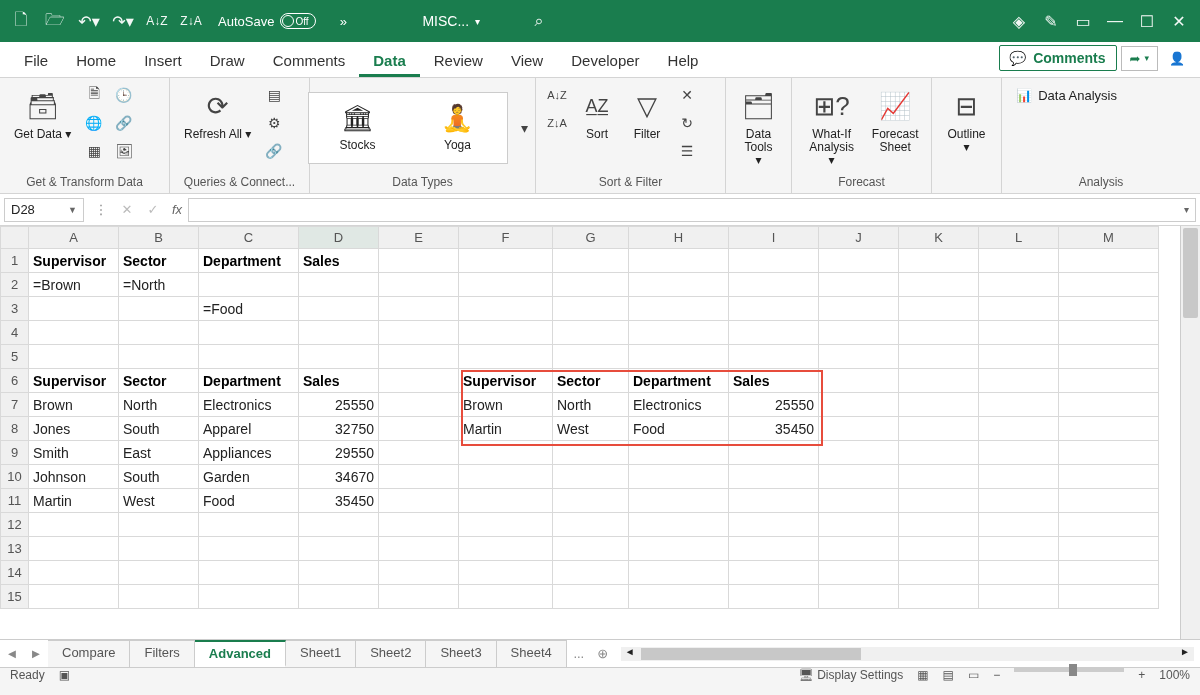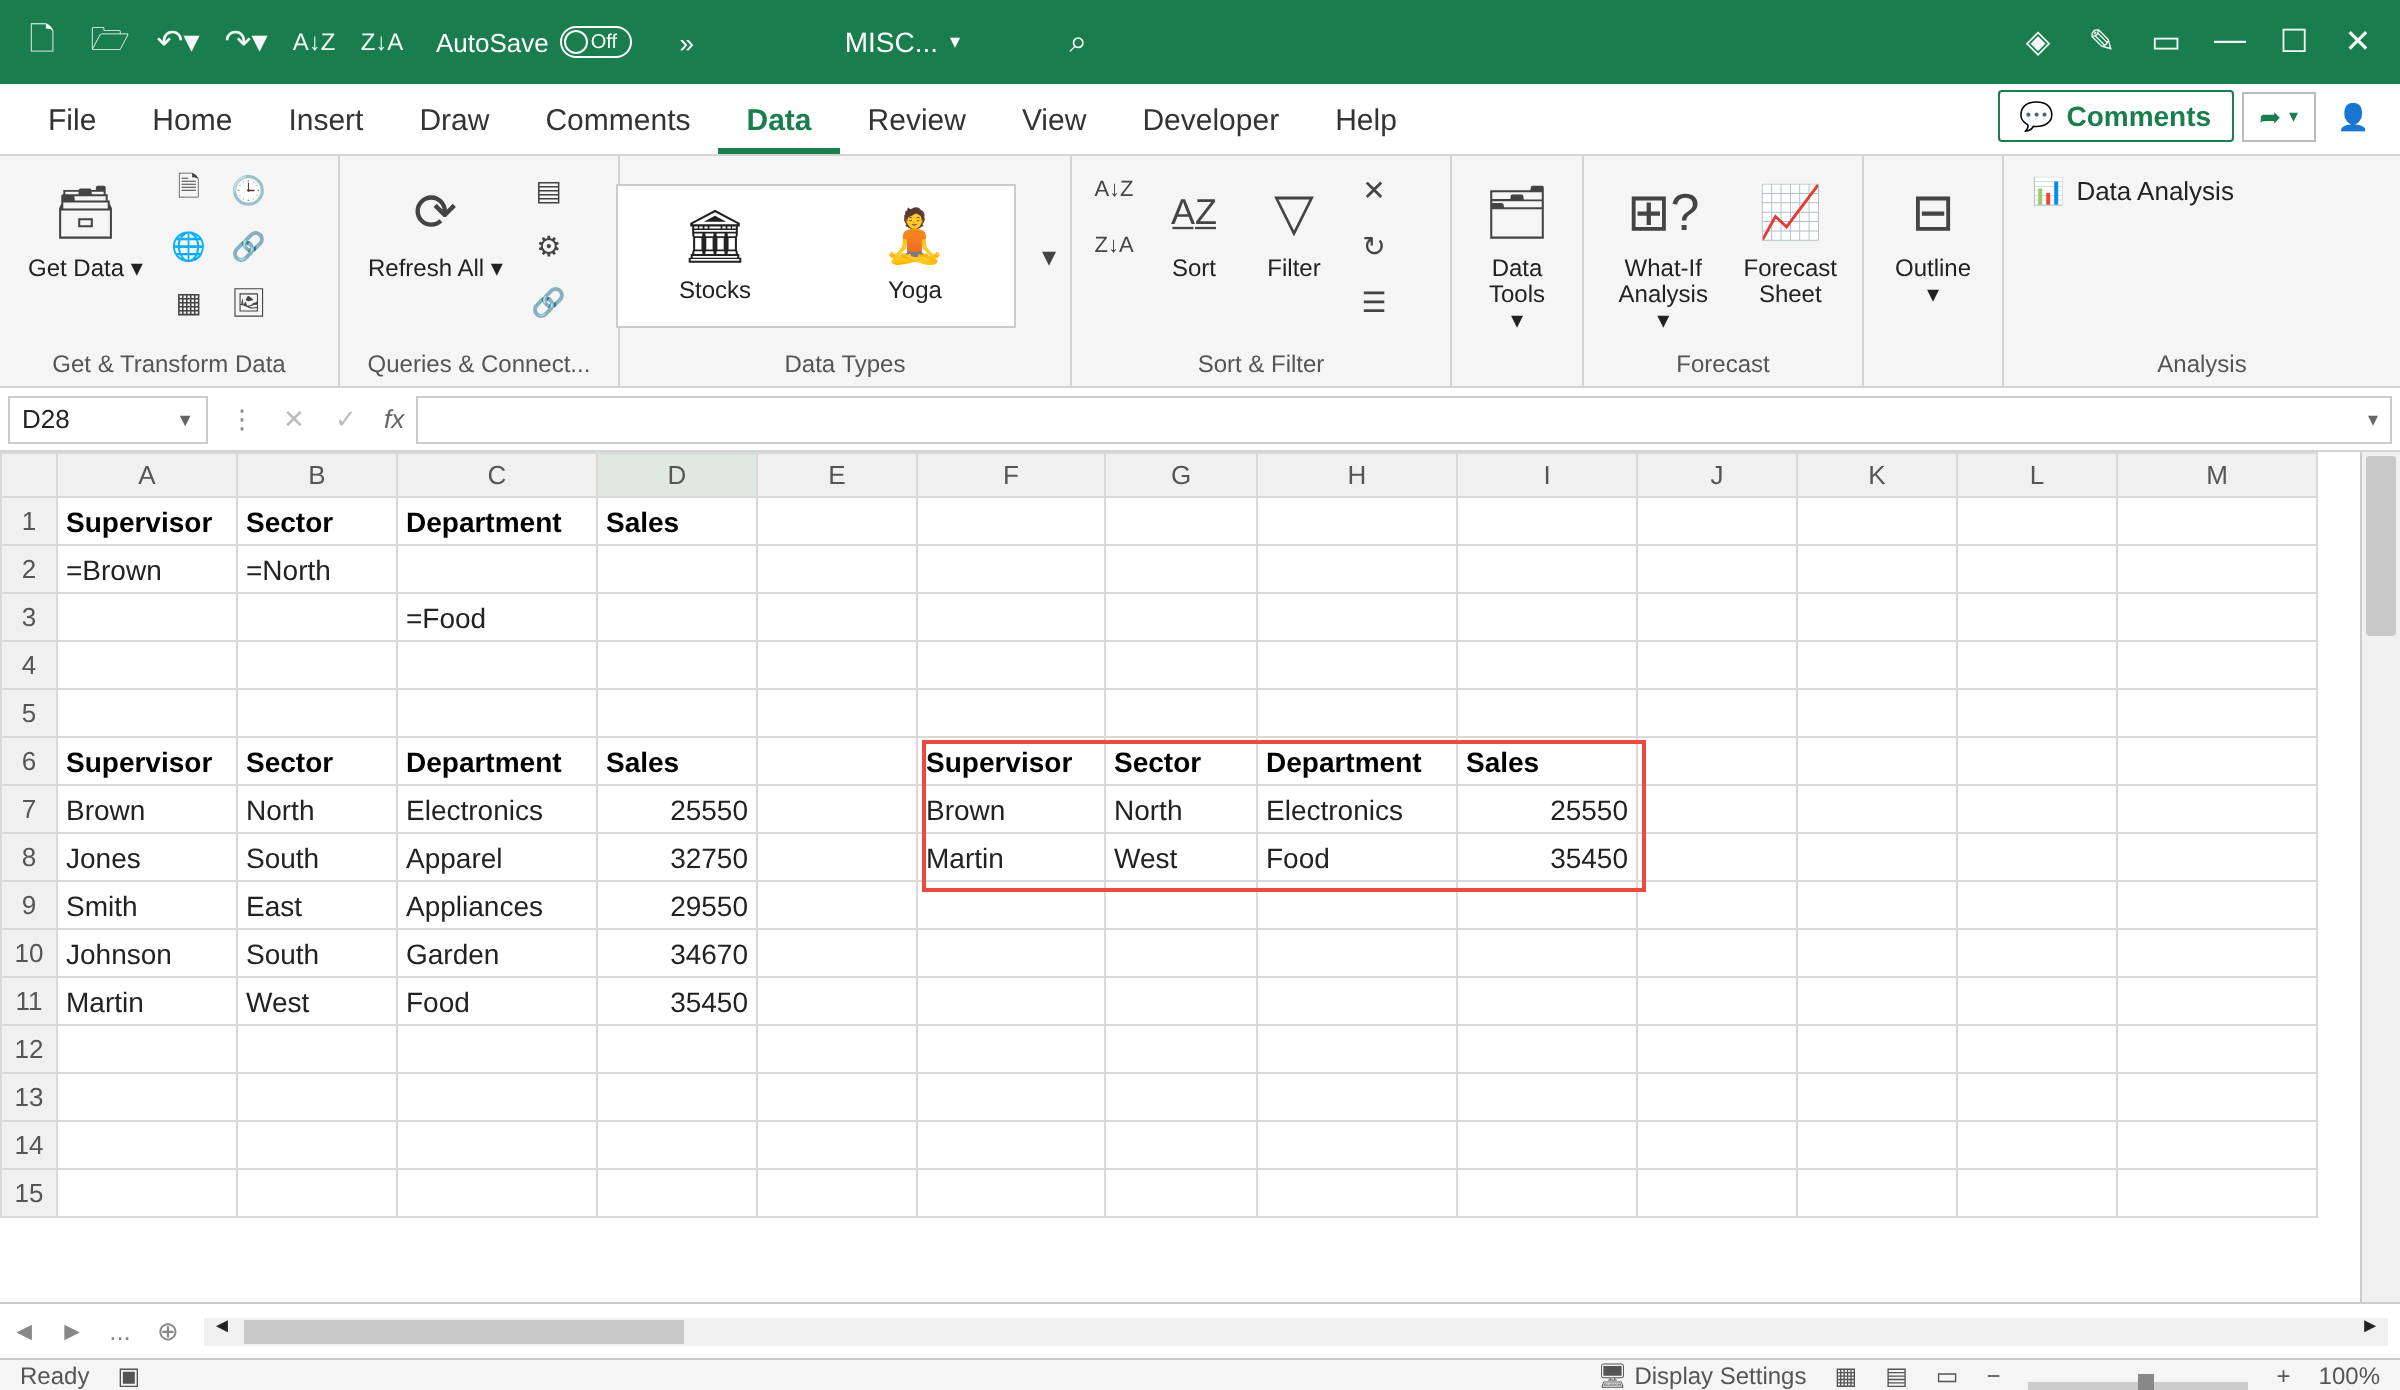--- a/index.html
+++ b/index.html
@@ -26,21 +26,21 @@
 .big-btn{display:flex;flex-direction:column;align-items:center;justify-content:flex-start;padding:4px 6px;min-width:46px;cursor:pointer;gap:2px}
 .big-btn .ico{height:40px;display:flex;align-items:center;justify-content:center;font-size:26px;color:#444}
 .big-btn .lbl{font-size:12px;text-align:center;line-height:1.1}
 .small-col{display:flex;flex-direction:column;gap:2px}
 .small-btn{width:26px;height:26px;display:flex;align-items:center;justify-content:center;font-size:14px;cursor:pointer;color:#444}
 .gallery{border:1px solid #ccc;background:#fff;display:flex;padding:4px;gap:10px;height:72px}
 .gal-item{display:flex;flex-direction:column;align-items:center;justify-content:center;width:90px;gap:4px}
 .gal-item .ico{font-size:26px}
 .gal-item .lbl{font-size:12px}
 .namebox-row{height:32px;display:flex;align-items:center;border-bottom:1px solid #d4d4d4;background:#fff}
-.namebox{width:100px;border:1px solid #ccc;height:24px;margin:0 4px;display:flex;align-items:center;padding:0 6px;font-size:13px;background:#fff}
+.namebox{width:80px;border:1px solid #ccc;height:24px;margin:0 4px;display:flex;align-items:center;padding:0 6px;font-size:13px;background:#fff}
 .namebox .dd{margin-left:auto;font-size:9px;color:#666}
 .fx-btn{width:26px;text-align:center;color:#888}
 .fx-lbl{font-style:italic;font-size:13px;color:#666;padding:0 6px}
 .formula-bar{flex:1;border:1px solid #ccc;height:24px;margin-right:4px;background:#fff;padding:0 6px;display:flex;align-items:center}
 .formula-bar .dd{margin-left:auto;color:#666;font-size:10px}
 .sheet-area{flex:1;display:flex;overflow:hidden;position:relative}
 .grid{flex:1;overflow:auto;position:relative}
 table.cells{border-collapse:collapse;table-layout:fixed}
 .cells th,.cells td{border:1px solid #d9d9d9;height:24px;padding:0 4px;font-size:14px;text-align:left;background:#fff;white-space:nowrap}
 .cells th{background:#f0f0f0;font-weight:400;text-align:center;color:#555;font-size:13px}
@@ -51,21 +51,21 @@
 .sel-col{background:#e0e8e4!important}
 .red-box{position:absolute;border:2px solid #e74c3c;pointer-events:none}
 .vscroll{width:20px;background:#f0f0f0;border-left:1px solid #ccc;position:relative}
 .vscroll .thumb{position:absolute;top:2px;left:2px;right:2px;height:90px;background:#c8c8c8;border-radius:2px}
 .sheet-tabs{height:28px;border-top:1px solid #ccc;background:#fff;display:flex;align-items:center;font-size:13px}
 .nav-arrow{width:24px;text-align:center;color:#888;cursor:pointer}
 .stab{padding:4px 14px;border-right:1px solid #ccc;cursor:pointer;background:#f5f5f5;color:#555;border-top:1px solid #ccc}
 .stab.active{background:#fff;color:#1a7d4e;font-weight:600;border-bottom:2px solid #fff;border-top:2px solid #1a7d4e}
 .hscroll{flex:1;margin:0 6px;height:14px;background:#f0f0f0;position:relative}
 .hscroll .thumb{position:absolute;left:20px;width:220px;top:1px;bottom:1px;background:#c8c8c8}
-.statusbar{height:16px;background:#f5f5f5;border-top:1px solid #ccc;display:flex;align-items:flex-end;padding:0 10px;font-size:12px;color:#555;gap:14px}
+.statusbar{height:28px;background:#f5f5f5;border-top:1px solid #ccc;display:flex;align-items:flex-start;padding:0 10px;font-size:12px;color:#555;gap:14px}
 .statusbar .spacer{flex:1}
 .zoom-slider{width:110px;height:4px;background:#ccc;position:relative}
 .zoom-slider .knob{width:8px;height:12px;background:#888;position:absolute;left:50%;top:-4px}
 </style>
 </head>
 <body>
 
 <div class="titlebar">
   <div class="qat">
     <div class="qat-btn">
@@ -568,20 +568,29 @@
     <div class="red-box" style="left:461px;top:144px;width:362px;height:76px"></div>
   </div>
   <div class="vscroll">
       <div class="thumb"></div>
     </div>
 </div>
 
 <div class="sheet-tabs">
   <div class="nav-arrow">◄</div>
   <div class="nav-arrow">►</div>
+  <div id="sheet-tabs" style="display:flex">
+      <div class="stab">Compare</div>
+      <div class="stab">Filters</div>
+      <div class="stab active">Advanced</div>
+      <div class="stab">Sheet1</div>
+      <div class="stab">Sheet2</div>
+      <div class="stab">Sheet3</div>
+      <div class="stab">Sheet4</div>
+    </div>
   <div class="nav-arrow">...</div>
   <div class="nav-arrow">⊕</div>
   <div class="hscroll">
     <span style="position:absolute;left:4px;top:-1px;font-size:10px">◄</span>
     <div class="thumb"></div>
     <span style="position:absolute;right:4px;top:-1px;font-size:10px">►</span>
   </div>
 </div>
 
 <div class="statusbar">

